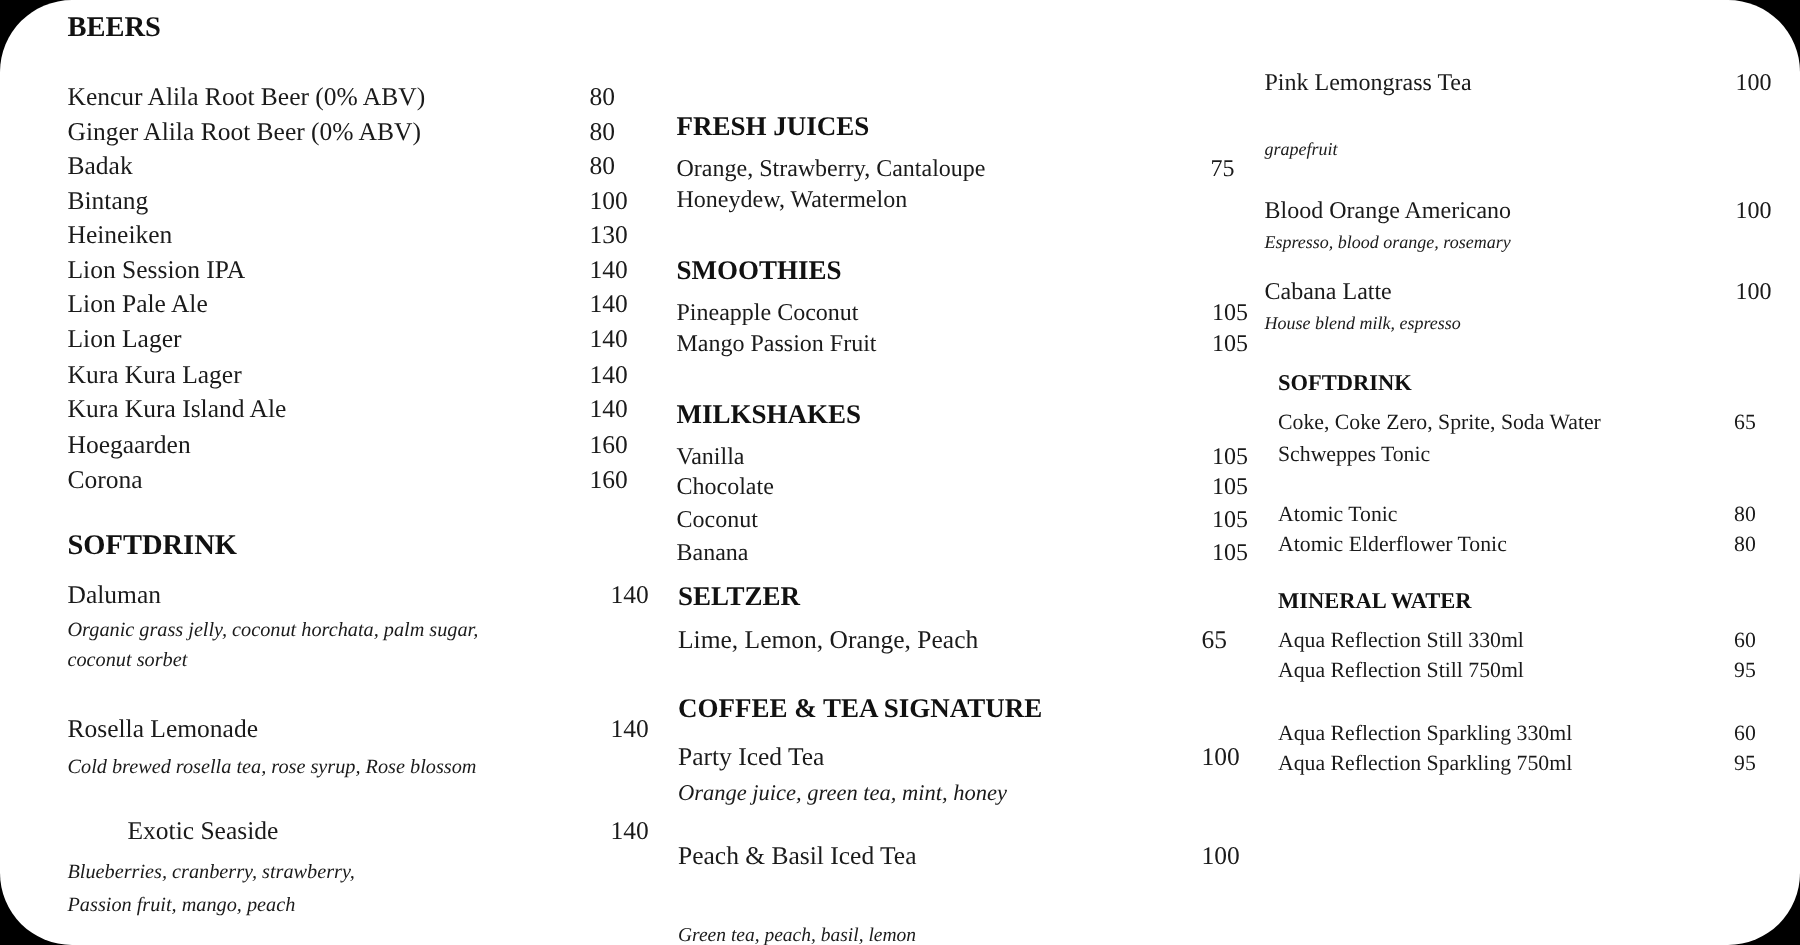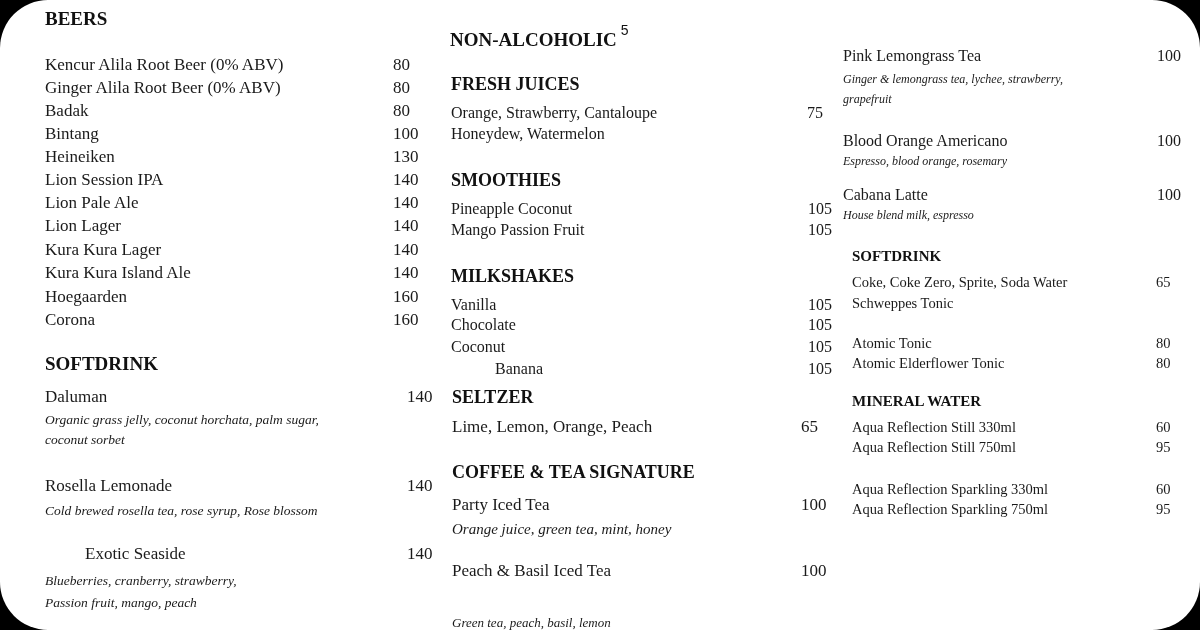--- a/index.html
+++ b/index.html
@@ -74,62 +74,58 @@
     <div class="abs item-lg" style="left:45px;top:476px;text-align:right;">Rosella Lemonade</div>
     <div class="abs item-lg" style="left:407px;top:476px;">140</div>
     <div class="abs desc" style="left:45px;top:502px;">Cold brewed rosella tea, rose syrup, Rose blossom</div>
 
     <div class="abs item-lg" style="left:45px;top:544px;margin-left:40px;">Exotic Seaside</div>
     <div class="abs item-lg" style="left:407px;top:544px;">140</div>
     <div class="abs desc" style="left:45px;top:572px;">Blueberries, cranberry, strawberry,</div>
     <div class="abs desc" style="left:45px;top:594px;">Passion fruit, mango, peach</div>
   </div>
 
-  <div class="abs h h-lg" style="left:450px;top:26px;">
-    <span>NON-ALCOHOLIC</span><sup class="badge">5</sup>
-  </div>
 
   <div class="abs h h-md" style="left:451px;top:74px;">FRESH JUICES</div>
   <div class="abs item" style="left:451px;top:104px;">Orange, Strawberry, Cantaloupe</div>
   <div class="abs item" style="left:807px;top:104px;">75</div>
   <div class="abs item" style="left:451px;top:125px;">Honeydew, Watermelon</div>
 
   <div class="abs h h-md" style="left:451px;top:170px;">SMOOTHIES</div>
   <div class="abs item" style="left:451px;top:200px;">Pineapple Coconut</div>
   <div class="abs item" style="left:808px;top:200px;">105</div>
   <div class="abs item" style="left:451px;top:221px;">Mango Passion Fruit</div>
   <div class="abs item" style="left:808px;top:221px;">105</div>
 
   <div class="abs h h-md" style="left:451px;top:266px;">MILKSHAKES</div>
   <div class="abs item" style="left:451px;top:296px;">Vanilla</div>
   <div class="abs item" style="left:808px;top:296px;">105</div>
   <div class="abs item" style="left:451px;top:316px;">Chocolate</div>
   <div class="abs item" style="left:808px;top:316px;">105</div>
   <div class="abs item" style="left:451px;top:338px;">Coconut</div>
   <div class="abs item" style="left:808px;top:338px;">105</div>
-  <div class="abs item" style="left:451px;top:360px;margin-left:44px;">Banana</div>
+  <div class="abs item" style="left:451px;top:360px;">Banana</div>
   <div class="abs item" style="left:808px;top:360px;">105</div>
 
   <div class="abs h h-md" style="left:452px;top:387px;">SELTZER</div>
   <div class="abs item-lg" style="left:452px;top:417px;">Lime, Lemon, Orange, Peach</div>
   <div class="abs item-lg" style="left:801px;top:417px;">65</div>
 
   <div class="abs h h-md" style="left:452px;top:462px;">COFFEE &amp; TEA SIGNATURE</div>
 
   <div class="abs item-lg" style="left:452px;top:495px;">Party Iced Tea</div>
   <div class="abs item-lg" style="left:801px;top:495px;">100</div>
   <div class="abs desc" style="left:452px;top:520px;font-size:15px;">Orange juice, green tea, mint, honey</div>
 
   <div class="abs item-lg" style="left:452px;top:561px;">Peach &amp; Basil Iced Tea</div>
   <div class="abs item-lg" style="left:801px;top:561px;">100</div>
   <div class="abs desc" style="left:452px;top:586px;font-size:13px;margin-top:28px;">Green tea, peach, basil, lemon</div>
 
   <div class="abs item" style="left:843px;top:47px;">Pink Lemongrass Tea</div>
   <div class="abs item" style="left:1157px;top:47px;">100</div>
-  <div class="abs desc-sm" style="left:843px;top:71px;">Ginger &amp; lemongrass tea, lychee, strawberry,</div>
   <div class="abs desc-sm" style="left:843px;top:91px;">grapefruit</div>
 
   <div class="abs item" style="left:843px;top:132px;">Blood Orange Americano</div>
   <div class="abs item" style="left:1157px;top:132px;">100</div>
   <div class="abs desc-sm" style="left:843px;top:153px;">Espresso, blood orange, rosemary</div>
 
   <div class="abs item" style="left:843px;top:186px;">Cabana Latte</div>
   <div class="abs item" style="left:1157px;top:186px;">100</div>
   <div class="abs desc-sm" style="left:843px;top:207px;">House blend milk, espresso</div>
 

